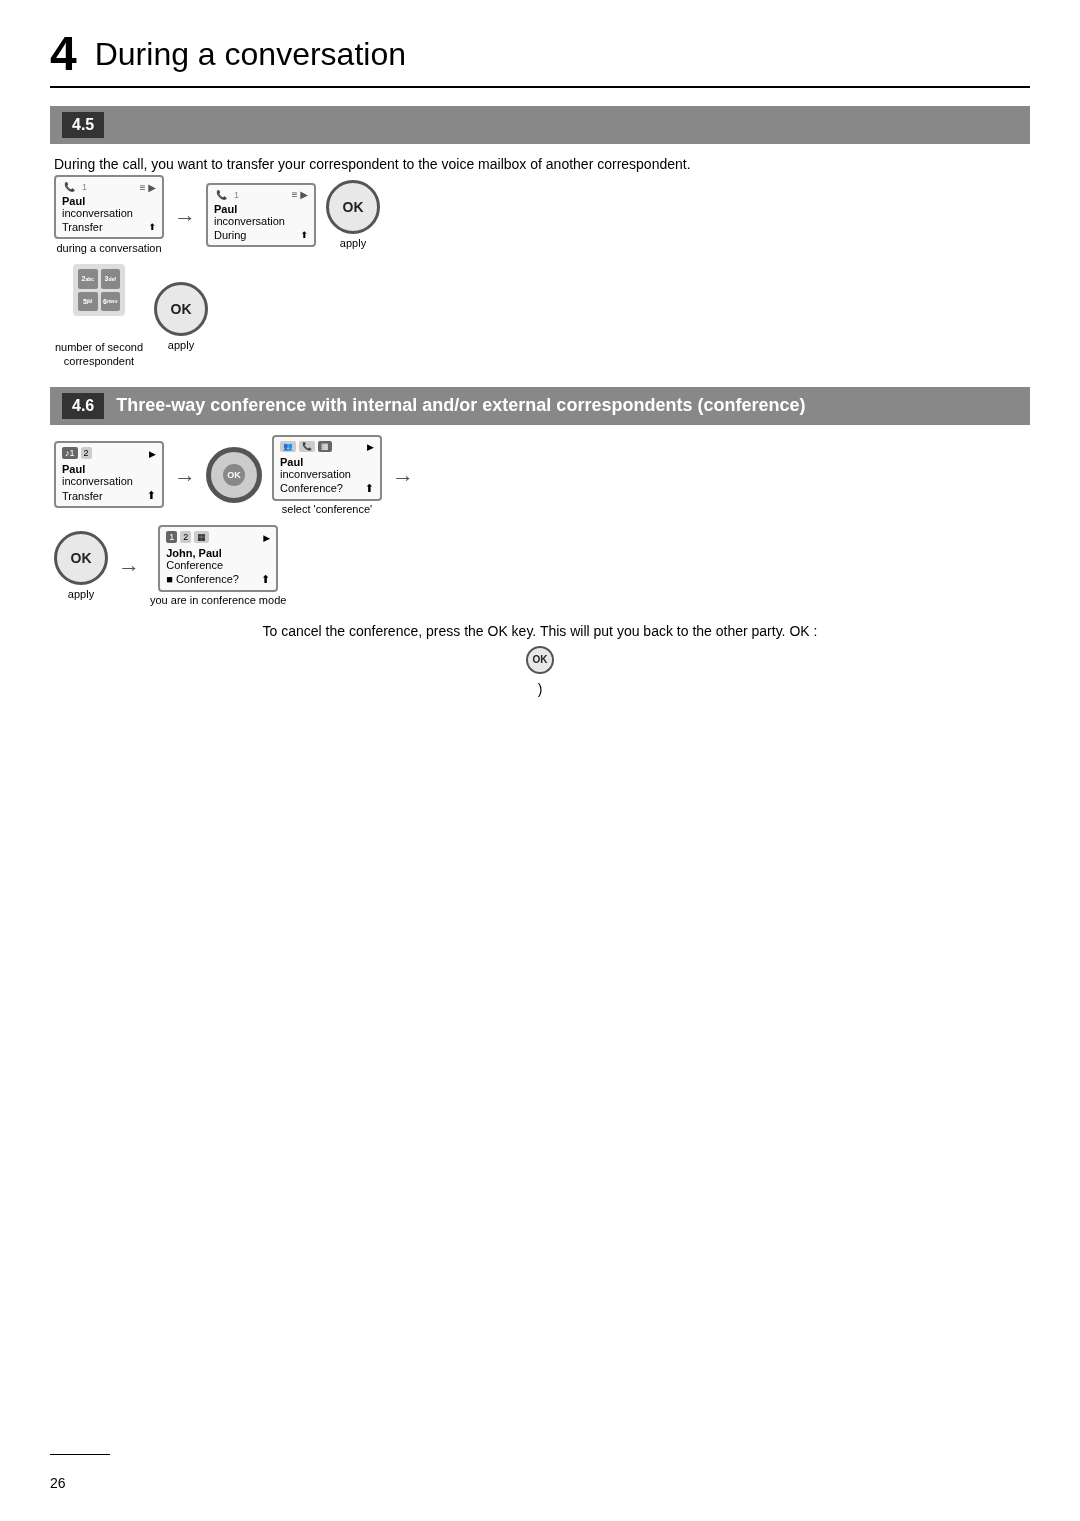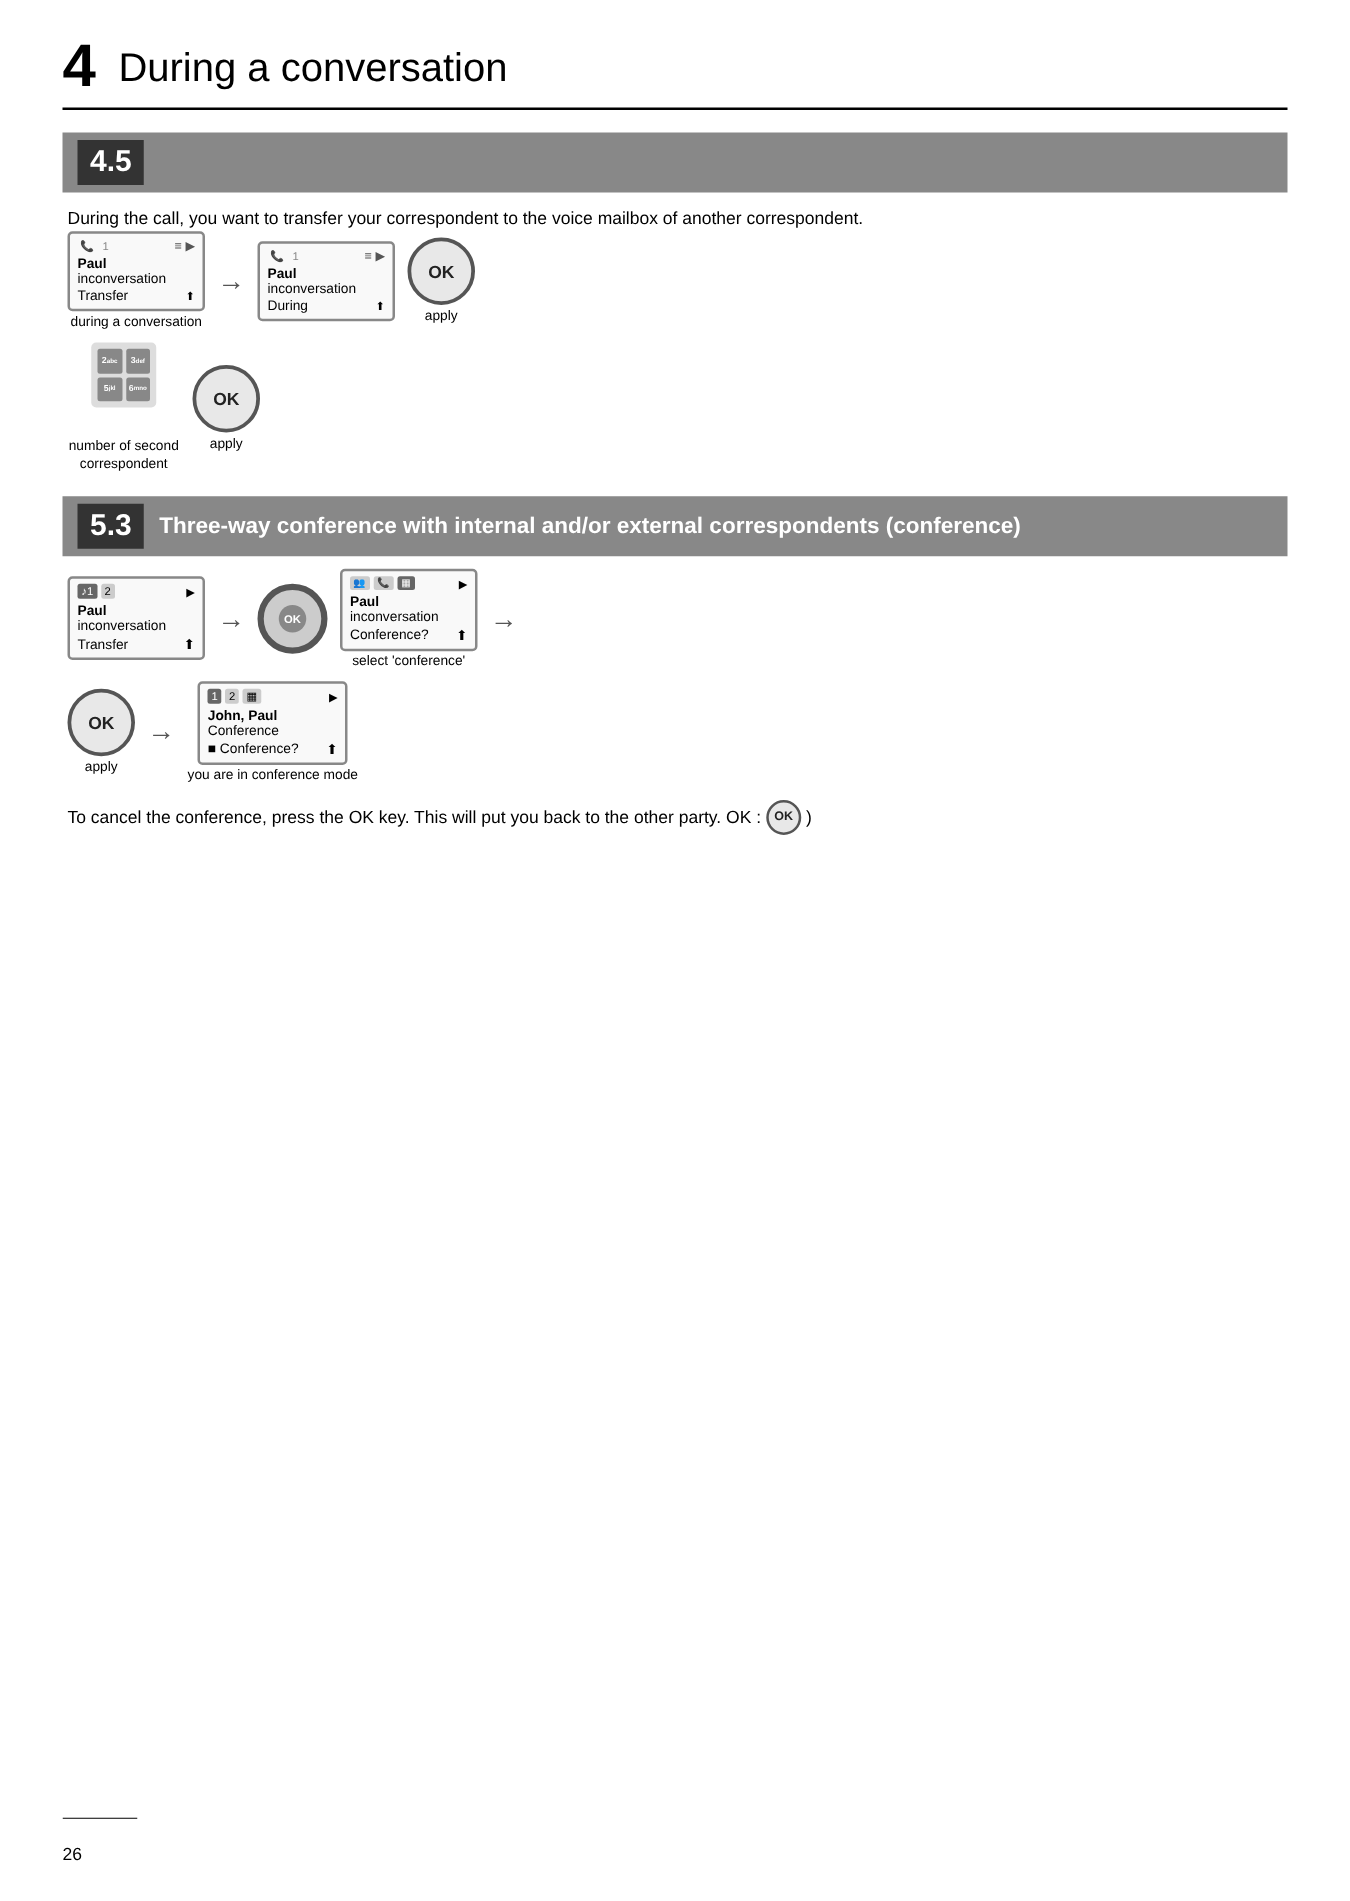--- a/index.html
+++ b/index.html
@@ -34,21 +34,21 @@
     .section-header {
       display: flex;
       align-items: center;
       background: #888;
       color: #fff;
       padding: 6px 12px;
       margin-bottom: 10px;
       margin-top: 18px;
     }
     .section-number {
-      font-size: 24px;
+      font-size: 16px;
       font-weight: bold;
       background: #333;
       color: #fff;
       padding: 4px 10px;
       margin-right: 12px;
     }
     .section-title {
       font-size: 18px;
       font-weight: bold;
     }
@@ -215,20 +215,21 @@
     }
 
     .cancel-note {
       font-size: 14px;
       line-height: 1.6;
       margin-top: 14px;
       display: flex;
       align-items: center;
       gap: 4px;
       flex-wrap: wrap;
+      flex-direction: column;
     }
 
     .inline-ok {
       width: 28px;
       height: 28px;
       border-radius: 50%;
       border: 2px solid #555;
       background: #e8e8e8;
       display: inline-flex;
       align-items: center;
@@ -345,21 +346,21 @@
     </div>
 
     <div class="diagram-item">
       <div class="ok-button">OK</div>
       <div class="diagram-label">apply</div>
     </div>
   </div>
 </div>
 
 <div class="section-header">
-  <span class="section-number">5.3</span>
+  <span class="section-number">4.6</span>
   <span class="section-title">Three-way conference with internal and/or external correspondents (conference)</span>
 </div>
 
 <div class="section-body">
 
   <div class="diagram-row">
     <div class="diagram-item">
       <div class="phone-screen">
         <div class="phone-screen-header">
           <div class="phone-tab-row">

